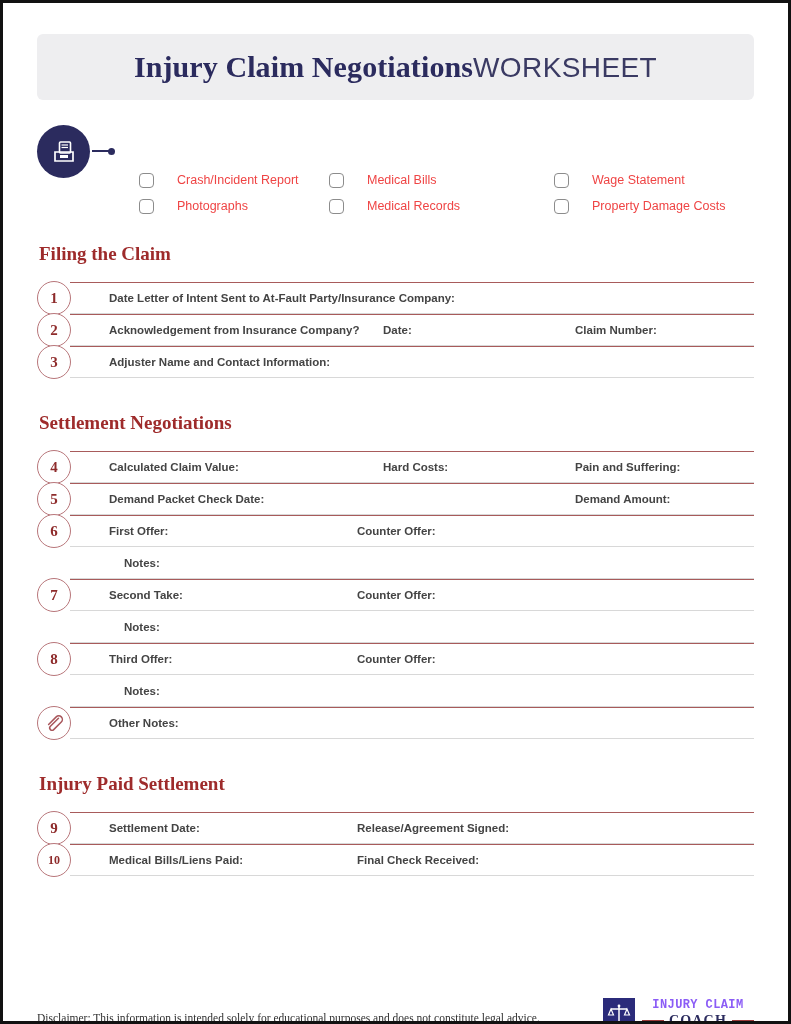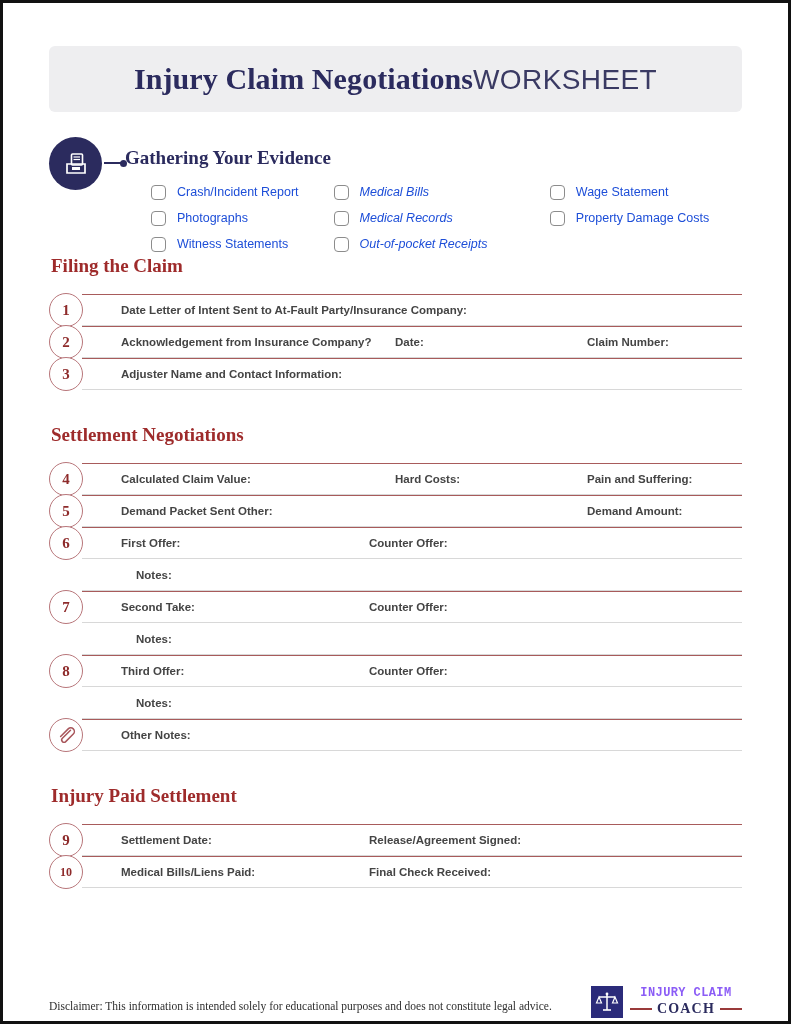--- a/index.html
+++ b/index.html
@@ -7,21 +7,21 @@
   body {
     width: 791px; height: 1024px;
     background: #ffffff;
     font-family: "Liberation Sans", sans-serif;
   }
   .page {
     position: relative;
     width: 791px; height: 1024px;
     background: #ffffff;
     border: 3px solid #111111;
-    padding: 12px;
+    padding: 0;
     overflow: hidden;
   }
   .inner { position: relative; width: 100%; height: 100%; padding: 0 34px; }
 
   
   .banner {
     margin-top: 31px;
     height: 66px;
     background: #eeeef0;
     border-radius: 6px;
@@ -69,27 +69,27 @@
     position: absolute; left: 76px; top: 12px;
     font-family: "Liberation Serif", serif;
     font-weight: bold; font-size: 19px; color: #2b2b5e;
   }
   .checkgrid {
     position: absolute; left: 70px; top: 44px; right: 0;
   }
   .checkrow { display: flex; height: 26px; align-items: center; }
   .checkcell { display: flex; align-items: center; }
   .checkcell.c1 { width: 222px; padding-left: 32px; }
-  .checkcell.c2 { width: 225px; font-style: italic; }
+  .checkcell.c2 { width: 225px; }
   .checkcell.c3 { width: 200px; }
   .cbox {
     width: 15px; height: 15px; border: 1.6px solid #8c8c8c;
     border-radius: 4px; background: #fff; flex: 0 0 auto;
   }
-  .clabel { margin-left: 11px; font-size: 12.5px; color: #1d4ed8; white-space: nowrap; }
+  .clabel { margin-left: 23px; font-size: 12.5px; color: #ef4444; white-space: nowrap; }
 
   
   .section-heading {
     font-family: "Liberation Serif", serif;
     font-weight: bold; font-size: 19px;
     color: #9e2b2b; margin-left: 2px;
   }
 
   
   .rows { position: relative; }
@@ -180,21 +180,20 @@
     <div class="evidence-badge">
       <svg width="26" height="26" viewBox="0 0 26 26" aria-hidden="true">
         <rect x="8.5" y="3" width="11" height="11" rx="1" fill="none" stroke="#ffffff" stroke-width="1.6"></rect>
         <line x1="10.5" y1="6" x2="17" y2="6" stroke="#ffffff" stroke-width="1.2"></line>
         <line x1="10.5" y1="8.5" x2="17" y2="8.5" stroke="#ffffff" stroke-width="1.2"></line>
         <path d="M4 13 L22 13 L22 22 L4 22 Z" fill="none" stroke="#ffffff" stroke-width="1.7"></path>
         <rect x="9" y="16" width="8" height="3" fill="#ffffff"></rect>
       </svg>
     </div>
     <div class="badge-connector"></div>
-    <div class="evidence-heading">Gathering Your Evidence</div>
 
     <div class="checkgrid">
       <div class="checkrow">
         <div class="checkcell c1">
           <span class="cbox"></span>
           <span class="clabel">Crash/Incident Report</span>
         </div>
         <div class="checkcell c2">
           <span class="cbox"></span>
           <span class="clabel">Medical Bills</span>
@@ -210,31 +209,20 @@
           <span class="clabel">Photographs</span>
         </div>
         <div class="checkcell c2">
           <span class="cbox"></span>
           <span class="clabel">Medical Records</span>
         </div>
         <div class="checkcell c3">
           <span class="cbox"></span>
           <span class="clabel">Property Damage Costs</span>
         </div>
-      </div>
-      <div class="checkrow">
-        <div class="checkcell c1">
-          <span class="cbox"></span>
-          <span class="clabel">Witness Statements</span>
-        </div>
-        <div class="checkcell c2">
-          <span class="cbox"></span>
-          <span class="clabel">Out-of-pocket Receipts</span>
-        </div>
-        <div class="checkcell c3"></div>
       </div>
     </div>
   </div>
 
   <div class="section-heading">Filing the Claim</div>
   <div class="gap-sm"></div>
   <div class="rows">
     <div class="row">
       <span class="marker">1</span>
       <span class="cell a">Date Letter of Intent Sent to At-Fault Party/Insurance Company:</span>
@@ -257,21 +245,21 @@
   <div class="gap-sm"></div>
   <div class="rows">
     <div class="row">
       <span class="marker">4</span>
       <span class="cell a">Calculated Claim Value:</span>
       <span class="cell b">Hard Costs:</span>
       <span class="cell c">Pain and Suffering:</span>
     </div>
     <div class="row">
       <span class="marker">5</span>
-      <span class="cell a">Demand Packet Sent Other:</span>
+      <span class="cell a">Demand Packet Check Date:</span>
       <span class="cell c">Demand Amount:</span>
     </div>
     <div class="row">
       <span class="marker">6</span>
       <span class="cell a">First Offer:</span>
       <span class="cell b2">Counter Offer:</span>
     </div>
     <div class="row notes">
       <span class="cell notes-label">Notes:</span>
     </div>

